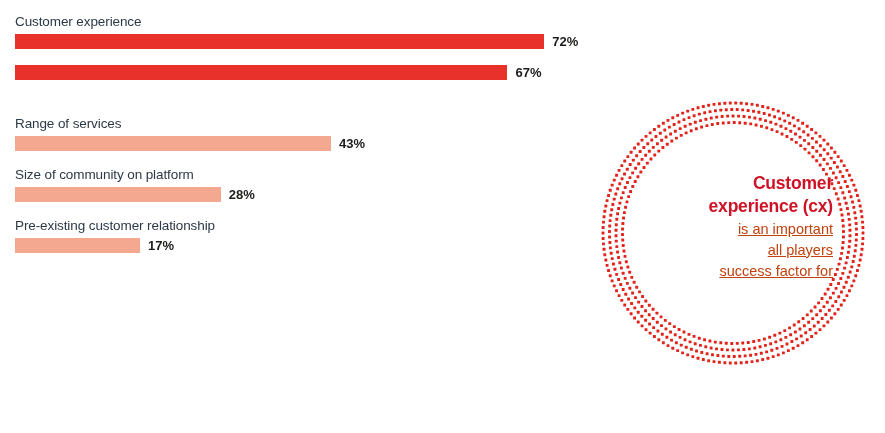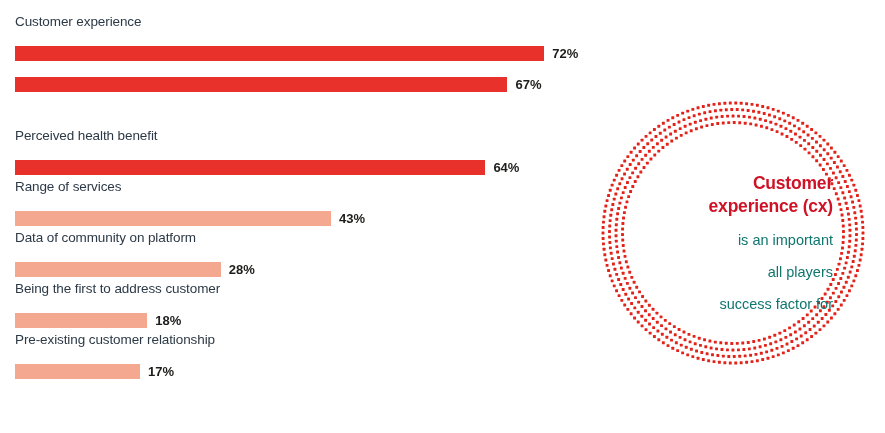--- a/index.html
+++ b/index.html
@@ -44,21 +44,20 @@
     letter-spacing: -0.1px;
     white-space: nowrap;
     padding-bottom: 4px;
   }
 
   .bar-track {
     position: relative;
     height: 15px;
     display: flex;
     align-items: center;
-    margin-top: 12px;
   }
 
   .bar-fill {
     height: 15px;
     background: #e8312a;
     flex: 0 0 auto;
   }
 
   .bar-fill.light {
     background: #f4a88f;
@@ -100,23 +99,24 @@
   .callout-head {
     font-size: 17.5px;
     font-weight: bold;
     color: #cf1225;
     line-height: 23px;
     letter-spacing: -0.2px;
   }
 
   .callout-body {
     font-size: 14.5px;
-    color: #0f766e;
+    color: #c2410c;
     line-height: 20px;
-    margin-top: 12px;
+    margin-top: 1px;
+    text-decoration: underline;
   }
 </style>
 </head>
 <body>
 
 <div id="page">
 
   <div id="chart-area">
       <div class="bar-row">
         <div class="bar-label">Customer experience</div>
@@ -125,45 +125,31 @@
           <div class="bar-value">72%</div>
         </div>
       </div>
       <div class="bar-row">
         <div class="bar-track">
           <div class="bar-fill" style="width: 492.45px; background: rgb(232, 49, 42);"></div>
           <div class="bar-value">67%</div>
         </div>
       </div>
       <div class="bar-row">
-        <div class="bar-label">Perceived health benefit</div>
-        <div class="bar-track">
-          <div class="bar-fill" style="width: 470.4px; background: rgb(232, 49, 42);"></div>
-          <div class="bar-value">64%</div>
-        </div>
-      </div>
-      <div class="bar-row">
         <div class="bar-label">Range of services</div>
         <div class="bar-track">
           <div class="bar-fill light" style="width: 316.05px; background: rgb(244, 168, 143);"></div>
           <div class="bar-value">43%</div>
         </div>
       </div>
       <div class="bar-row">
-        <div class="bar-label">Data of community on platform</div>
+        <div class="bar-label">Size of community on platform</div>
         <div class="bar-track">
           <div class="bar-fill light" style="width: 205.8px; background: rgb(244, 168, 143);"></div>
           <div class="bar-value">28%</div>
-        </div>
-      </div>
-      <div class="bar-row">
-        <div class="bar-label">Being the first to address customer</div>
-        <div class="bar-track">
-          <div class="bar-fill light" style="width: 132.3px; background: rgb(244, 168, 143);"></div>
-          <div class="bar-value">18%</div>
         </div>
       </div>
       <div class="bar-row">
         <div class="bar-label">Pre-existing customer relationship</div>
         <div class="bar-track">
           <div class="bar-fill light" style="width: 124.95px; background: rgb(244, 168, 143);"></div>
           <div class="bar-value">17%</div>
         </div>
       </div>
     </div>

